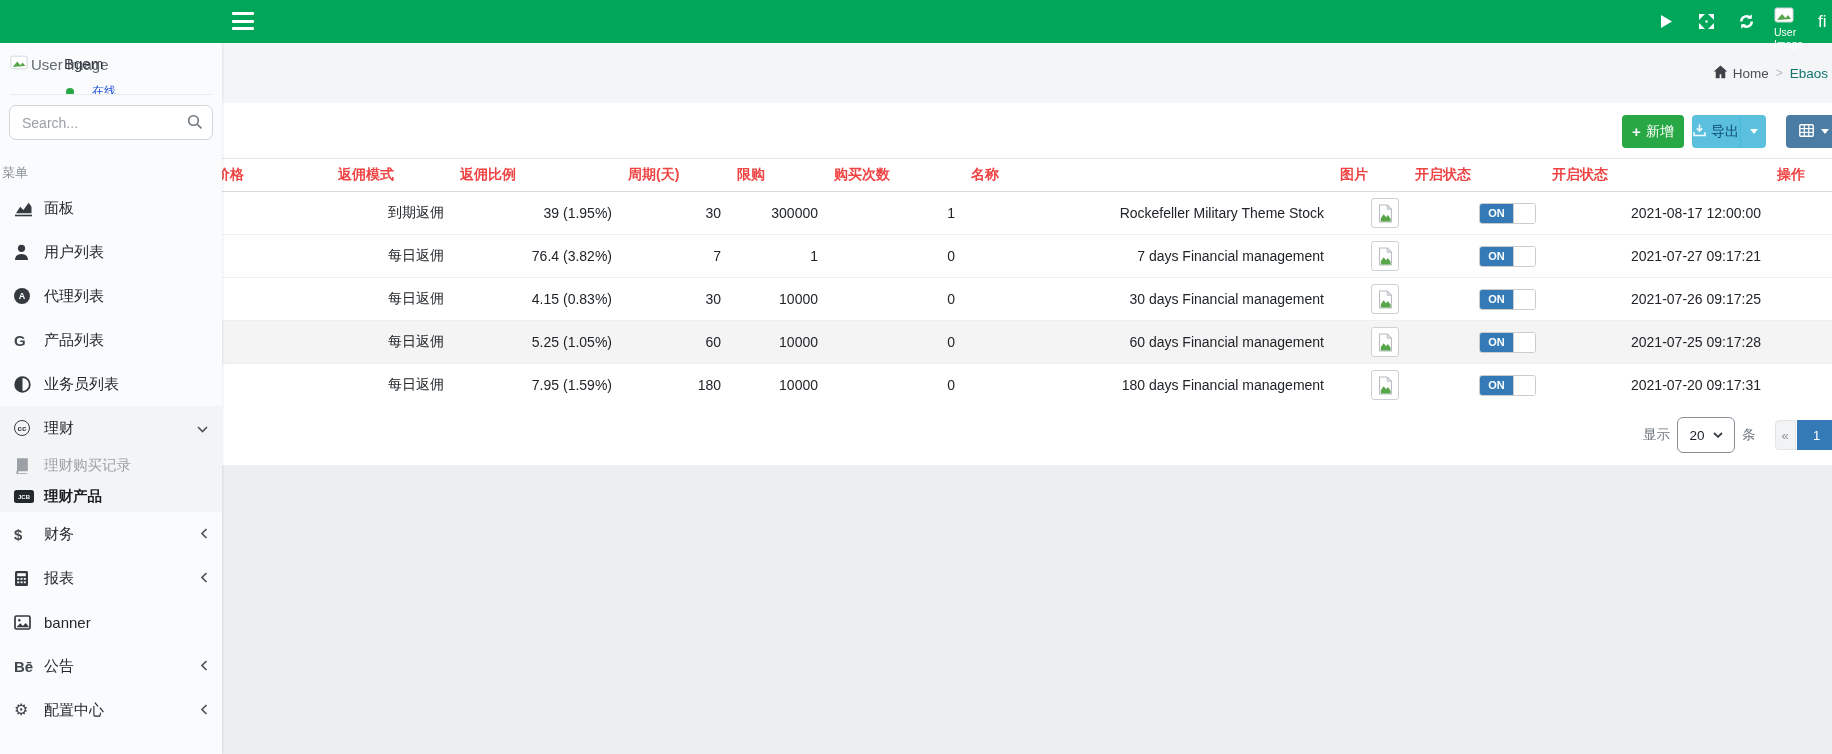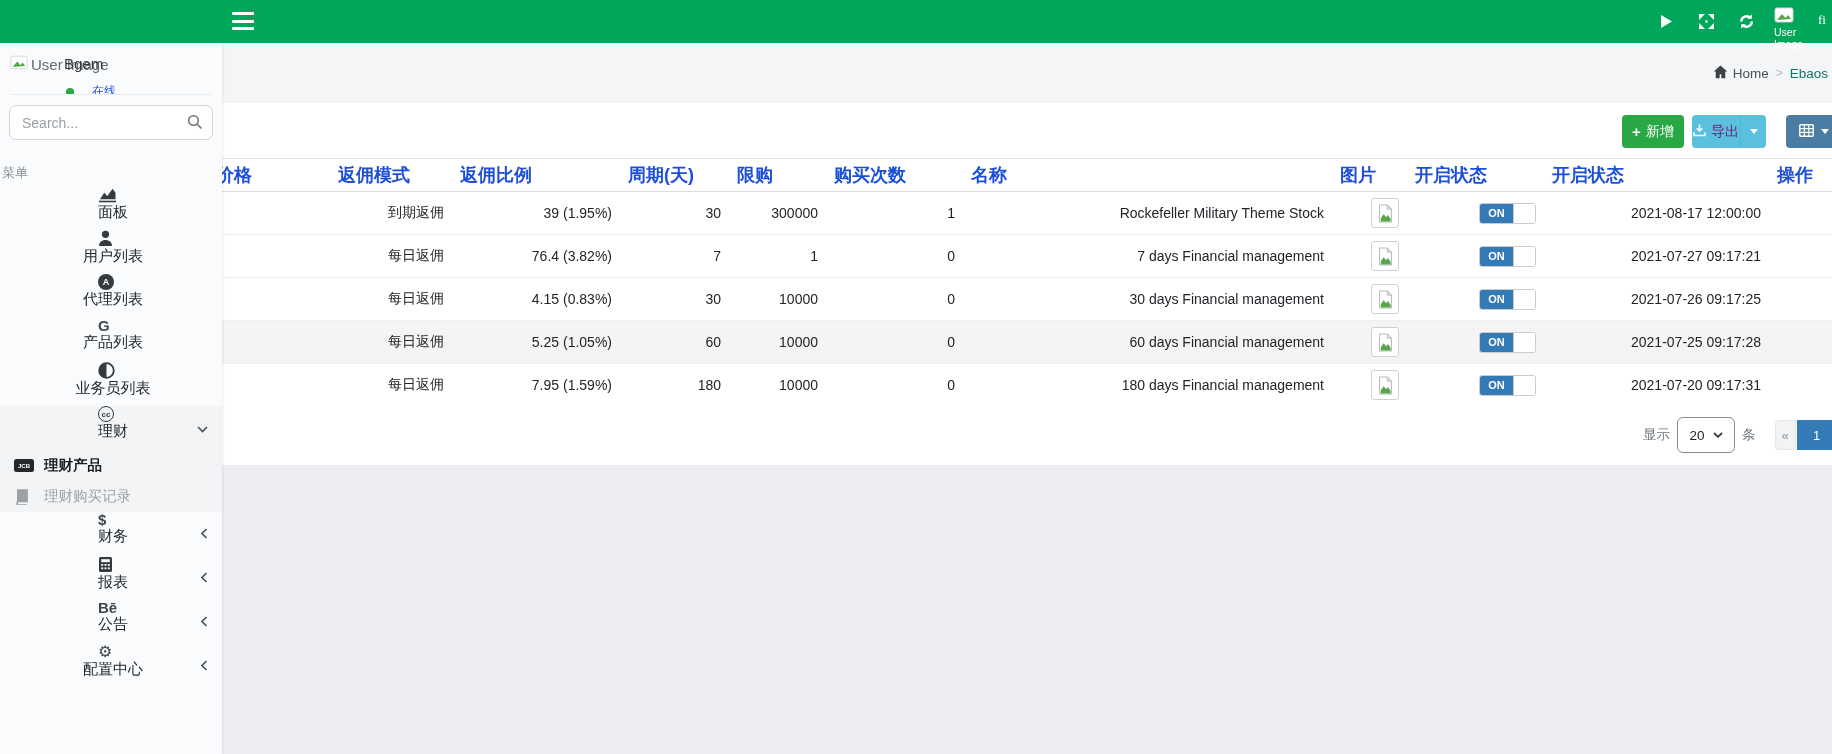--- a/index.html
+++ b/index.html
@@ -10,35 +10,35 @@
   }
   
   .navbar { position:absolute; left:0; top:0; width:1832px; height:43px; background:#00a65a; z-index:40; }
   .hamburger { position:absolute; left:232px; top:12px; width:22px; height:18px; display:flex; flex-direction:column; justify-content:space-between; cursor:pointer; background:none; border:none; }
   .hamburger span { display:block; height:3px; background:#fff; border-radius:1px; }
   .nav-right { position:absolute; left:1646px; top:0; height:43px; display:flex; align-items:flex-start; }
   .nav-btn { width:40px; height:43px; display:flex; align-items:center; justify-content:center; background:none; border:none; cursor:pointer; }
   .nav-user { position:relative; width:60px; margin-left:8px; padding-top:7px; }
   .nav-user-col { display:flex; flex-direction:column; width:44px; }
   .nav-alt { color:#fff; font-size:10.5px; line-height:12px; width:40px; }
-  .nav-user-name { position:absolute; left:44px; top:12px; color:#fff; font-size:13px; white-space:nowrap;font-family:Liberation Serif, serif; }
+  .nav-user-name { position:absolute; left:44px; top:12px; color:#fff; font-size:17px; white-space:nowrap; }
   
   .sidebar { position:absolute; left:0; top:43px; width:222px; height:711px; background:#fafbfc; box-shadow:1px 0 2px rgba(0,0,0,.08); z-index:30; }
   .user-panel { position:relative; height:46px; margin:6px 10px 0 10px; overflow:hidden; border-bottom:1px solid #e9ecef; }
   .user-panel .alt-line { position:absolute; left:0; top:6px; display:flex; align-items:center; gap:3px; color:#5f6a72; font-size:15px; white-space:nowrap; }
   .user-panel .uname { position:absolute; left:54px; top:6px; font-size:15px; color:#343a40; }
   .user-panel .status-line { position:absolute; left:56px; top:34px; display:flex; align-items:center; gap:18px; font-size:12px; color:#1d4ed8; }
   .dot-online { width:8px; height:8px; border-radius:50%; background:#28a745; }
   .search-wrap { position:relative; margin:10px 9px 0 9px;border-radius:13px; }
   .search-wrap input { width:100%; height:35px; border:1px solid #ced4da; border-radius:7px; background:#fff; padding:0 34px 0 12px; font-size:14px; color:#495057; font-family:inherit; }
   .search-wrap input::placeholder { color:#9aa0a6; }
   .search-wrap .mag { position:absolute; right:10px; top:9px; }
   .menu-header { margin:24px 0 4px 2px; font-size:13px; color:#8a9299; }
   .menu { list-style:none; }
-  .menu-item { position:relative; display:flex; align-items:center; height:44px; padding:0 14px; cursor:pointer; color:#23282d;flex-direction:column; }
+  .menu-item { position:relative; display:flex; align-items:center; height:44px; padding:0 14px; cursor:pointer; color:#23282d; }
   .menu-item .ic { width:26px; display:flex; align-items:center; color:#3f464d; flex:none; }
   .menu-item .lbl { font-size:15px; margin-left:4px; }
   .chev { position:absolute; right:14px; top:50%; transform:translateY(-50%); color:#495057; }
   .menu-group { background:#f3f4f5; }
   .submenu-item { position:relative; display:flex; align-items:center; height:31px; padding:0 14px; cursor:pointer; color:#23282d; }
   .submenu-item .ic { width:26px; display:flex; align-items:center; color:#3f464d; flex:none; }
   .submenu-item .lbl { font-size:14.5px; margin-left:4px; }
   .submenu-item.active .lbl { font-weight:bold; color:#1b1f23; }
   .submenu-item.muted, .submenu-item.muted .ic { color:#9aa0a6; }
   .txt-icon { font-weight:bold; font-size:15px; line-height:1; }
@@ -51,28 +51,28 @@
   .strip { position:absolute; left:0; top:0; width:1610px; height:60px; background:#f4f5f7; }
   .breadcrumb { position:absolute; right:4px; top:0; height:60px; display:flex; align-items:center; gap:7px; font-size:13.5px; }
   .breadcrumb .home { display:flex; align-items:center; gap:5px; color:#495057; cursor:pointer; }
   .breadcrumb .sep { color:#b3bac0; font-size:12px; }
   .breadcrumb .cur { color:#0f766e; }
   .card { position:absolute; left:0; top:60px; width:1610px; height:362px; background:#fff; }
   
   .btn { position:absolute; top:12px; height:33px; border:none; border-radius:4px; color:#fff; font-size:14px; font-family:inherit; display:flex; align-items:center; justify-content:center; cursor:pointer; }
   .btn-add { left:1400px; width:62px; background:#28a745; gap:5px; }
   .btn-add .plus { font-size:15px; font-weight:bold; line-height:1; }
-  .btn-export { left:1470px; width:48px; background:#5bc0de; gap:5px; border-radius:4px 0 0 4px; color:#701a75; }
+  .btn-export { left:1470px; width:48px; background:#5bc0de; gap:5px; border-radius:4px 0 0 4px; color:#0c4a6e; }
   .btn-export-caret { left:1518px; width:26px; background:#5bc0de; border-left:1px solid #46b8da; border-radius:0 4px 4px 0; }
   .btn-cols { left:1564px; width:56px; background:#4a7ca4; gap:7px; }
   .caret-down { width:0; height:0; border-left:4.5px solid transparent; border-right:4.5px solid transparent; border-top:5px solid #fff; }
   
   .table-clip { position:absolute; left:0; top:55px; width:1610px; height:248px; overflow:hidden; }
   table { table-layout:fixed; width:1671px; margin-left:-14px; border-collapse:collapse; }
-  th { height:33px; text-align:left; padding:0 8px; font-size:18px; font-weight:bold; color:#1d4ed8; border-top:1px solid #e3e6e8; border-bottom:1px solid #d8dcdf; white-space:nowrap; }
+  th { height:33px; text-align:left; padding:0 8px; font-size:14px; font-weight:bold; color:#ef4444; border-top:1px solid #e3e6e8; border-bottom:1px solid #d8dcdf; white-space:nowrap; }
   td { height:43px; padding:0 8px; font-size:14px; color:#212529; border-top:1px solid #edf0f2; white-space:nowrap; vertical-align:middle;text-align:right; }
   tbody tr:first-child td { border-top:none; }
   table { border-bottom:1px solid #e3e6e8; }
   tr.hl td { background:#f4f4f4; }
   .img-ph { display:inline-flex; align-items:center; justify-content:center; width:28px; height:30px; border:1px solid #ccd1d5; border-radius:3px; background:#fff; cursor:pointer; }
   .toggle { display:inline-flex; width:57px; height:21px; border:1px solid #ccc; border-radius:3px; overflow:hidden; cursor:pointer; vertical-align:middle; }
   .toggle .on { width:33px; background:#337ab7; color:#fff; font-size:11px; font-weight:bold; display:flex; align-items:center; justify-content:center; }
   .toggle .knob { flex:1; background:#fff; border-left:1px solid #ccc; }
   .dots { display:inline-flex; flex-direction:column; gap:2.5px; padding:4px 6px; cursor:pointer; }
   .dots i { width:3.5px; height:3.5px; border-radius:50%; background:#3c8dbc; }
@@ -208,34 +208,34 @@
         <span class="ic">
           <span class="circle-cc">cc</span>
         </span>
         <span class="lbl">理财</span>
         <span class="chev">
           <svg width="11" height="7" viewBox="0 0 11 7">
               <polyline points="1,1 5.5,5.5 10,1" fill="none" stroke="#495057" stroke-width="1.6"></polyline>
             </svg>
         </span>
       </div>
-      <div class="submenu-item active">
-        <span class="ic">
-          <span class="jcb">JCB</span>
-        </span>
-        <span class="lbl">理财产品</span>
-      </div>
       <div class="submenu-item muted">
         <span class="ic">
           <svg width="15" height="16" viewBox="0 0 15 16">
               <path d="M3 1h10v11.3H4.6a1.9 1.9 0 0 0 0 3.7H13" fill="none" stroke="#9aa0a6" stroke-width="1.7"></path>
               <path d="M3 1h10v11.3H4.6A1.9 1.9 0 0 0 3 14z" fill="#9aa0a6"></path>
             </svg>
         </span>
         <span class="lbl">理财购买记录</span>
+      </div>
+      <div class="submenu-item active">
+        <span class="ic">
+          <span class="jcb">JCB</span>
+        </span>
+        <span class="lbl">理财产品</span>
       </div>
     </li>
 
     <li class="menu-item">
       <span class="ic">
         <span class="txt-icon">$</span>
       </span>
       <span class="lbl">财务</span>
       <span class="chev">
         <svg width="7" height="11" viewBox="0 0 7 11">
@@ -257,20 +257,30 @@
               <rect x="9.8" y="11.4" width="2" height="1.8"></rect>
             </g>
           </svg>
       </span>
       <span class="lbl">报表</span>
       <span class="chev">
         <svg width="7" height="11" viewBox="0 0 7 11">
             <polyline points="5.5,1 1,5.5 5.5,10" fill="none" stroke="#495057" stroke-width="1.6"></polyline>
           </svg>
       </span>
+    </li>
+    <li class="menu-item">
+      <span class="ic">
+        <svg width="17" height="15" viewBox="0 0 17 15">
+            <rect x="1" y="1" width="15" height="13" rx="1.5" fill="none" stroke="#343a40" stroke-width="1.7"></rect>
+            <circle cx="5.3" cy="5.2" r="1.2" fill="#343a40"></circle>
+            <path d="M2.5 12.2l3.8-4 2.6 2.7 2.8-3 2.9 3.6v.7z" fill="#343a40"></path>
+          </svg>
+      </span>
+      <span class="lbl">banner</span>
     </li>
     <li class="menu-item">
       <span class="ic">
         <span class="txt-icon">Bē</span>
       </span>
       <span class="lbl">公告</span>
       <span class="chev">
         <svg width="7" height="11" viewBox="0 0 7 11">
             <polyline points="5.5,1 1,5.5 5.5,10" fill="none" stroke="#495057" stroke-width="1.6"></polyline>
           </svg>

